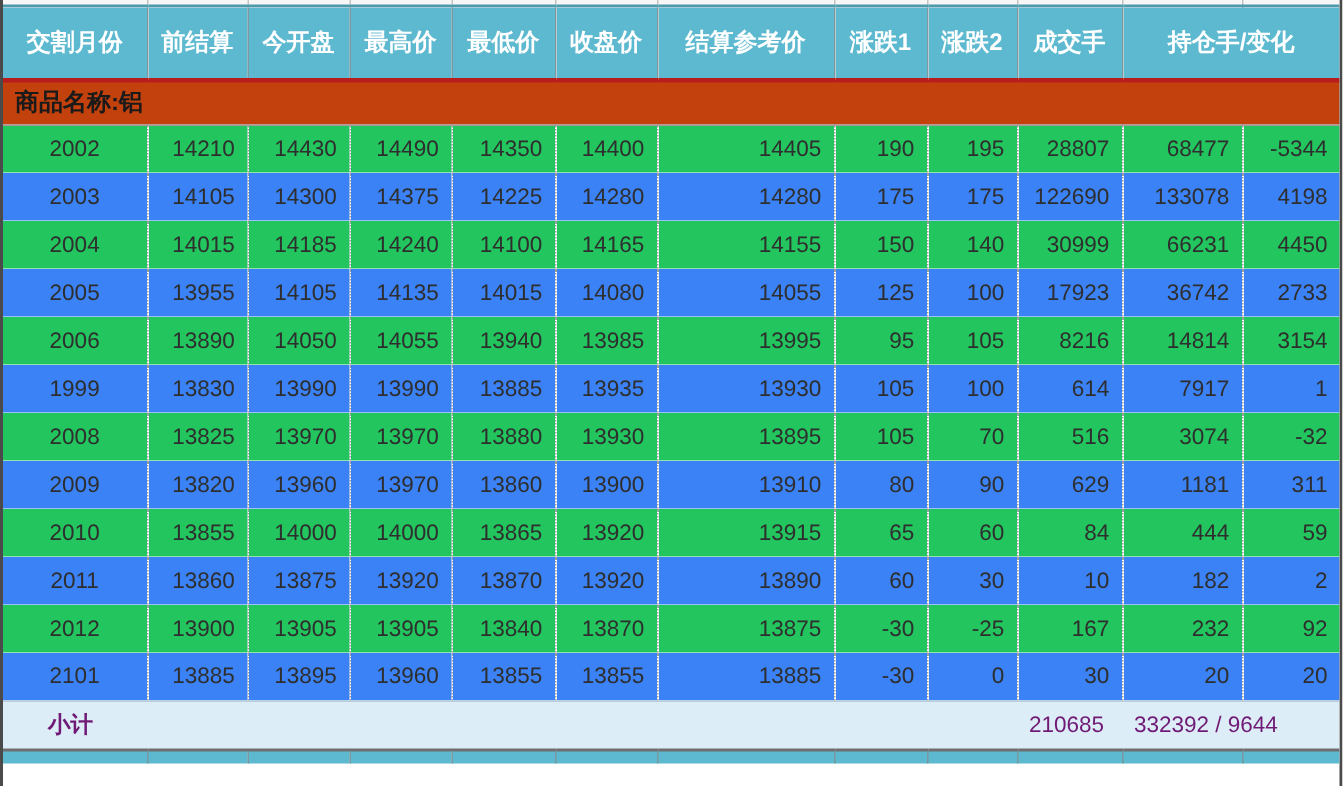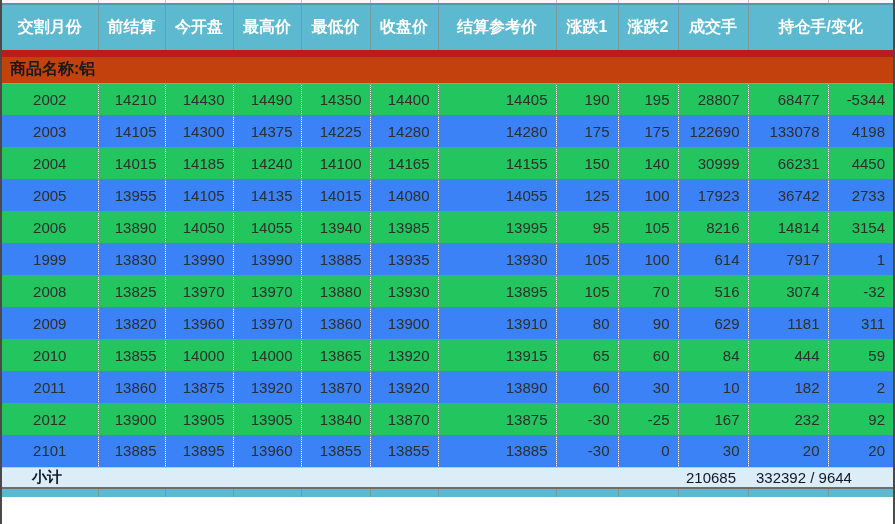--- a/index.html
+++ b/index.html
@@ -33,21 +33,21 @@
   
   tr.head th {
     background: #5cb9cf;
     color: #ffffff;
     font-weight: bold;
     font-size: 16px;
     height: 49px;
     text-align: center;
     border-right: 1px solid #7b98a0;
     border-top: 2px solid #4d9aad;
-    border-bottom: 7px solid #b91c1c;
+    border-bottom: 3px solid #b91c1c;
     padding: 0 2px;
     overflow: hidden;
     white-space: nowrap;
   }
   tr.head th:last-child { border-right: none; margin-top: 28px; }
 
   
   tr.section td {
     background: #c2410c;
     color: #1a1a1a;
@@ -71,23 +71,23 @@
   }
   tbody.rows td:first-child { border-left: none; }
   tbody.rows tr { background: #22c55e; }
   tbody.rows tr.alt { background: #3b82f6; margin-left: 32px; }
   tbody.rows td.c-month { text-align: center; padding: 0 4px; }
   tbody.rows td.c-num { text-align: right; }
 
   
   tr.subtotal td {
     background: #dcedf7;
-    height: 21px;
+    height: 33px;
     font-size: 15px;
-    color: #0f172a;
+    color: #701a75;
     border-top: 1px solid #b9cdd8;
     padding: 0 8px;
     white-space: nowrap;
   }
   tr.subtotal td.label { font-weight: bold; text-align: left; padding-left: 30px; }
   tr.subtotal td.num { text-align: left; }
 
   
   tr.bottom-band td {
     height: 9px;

